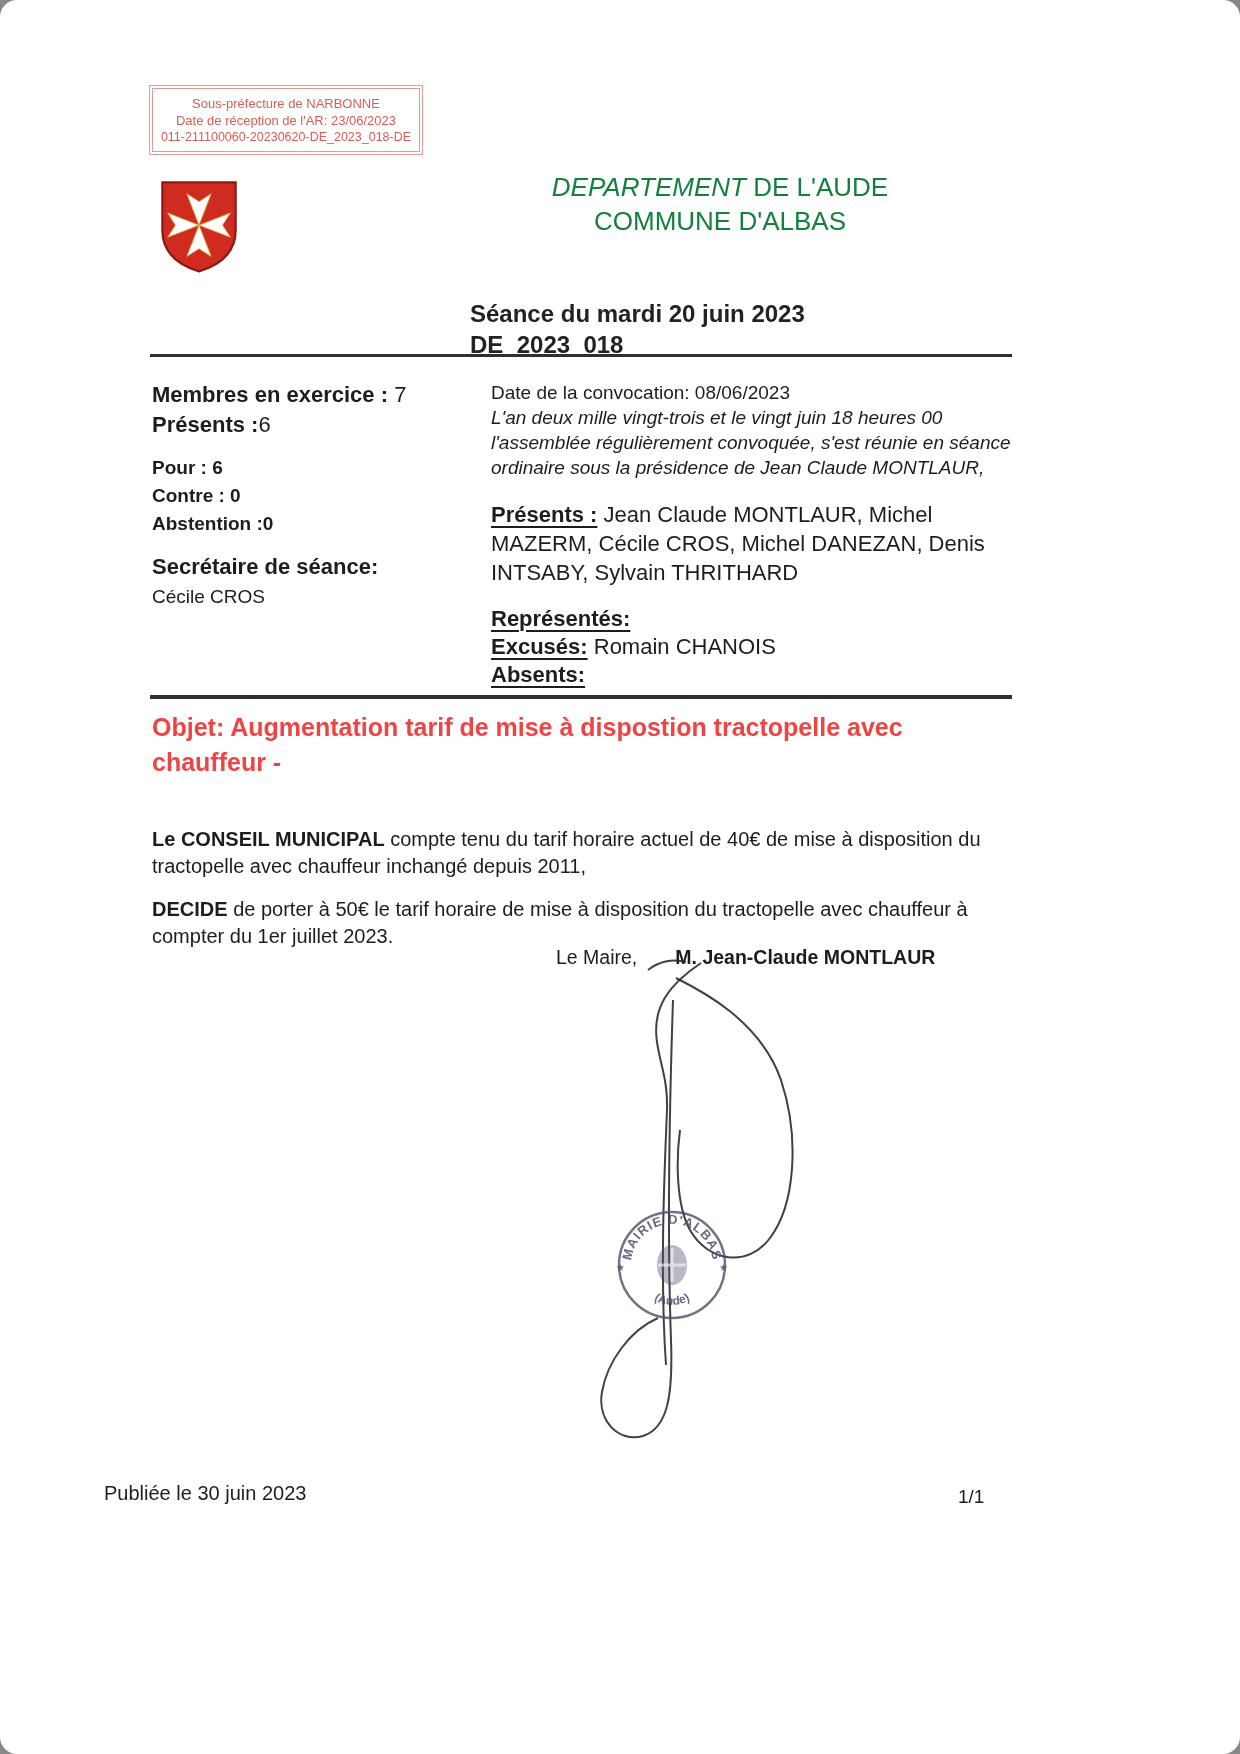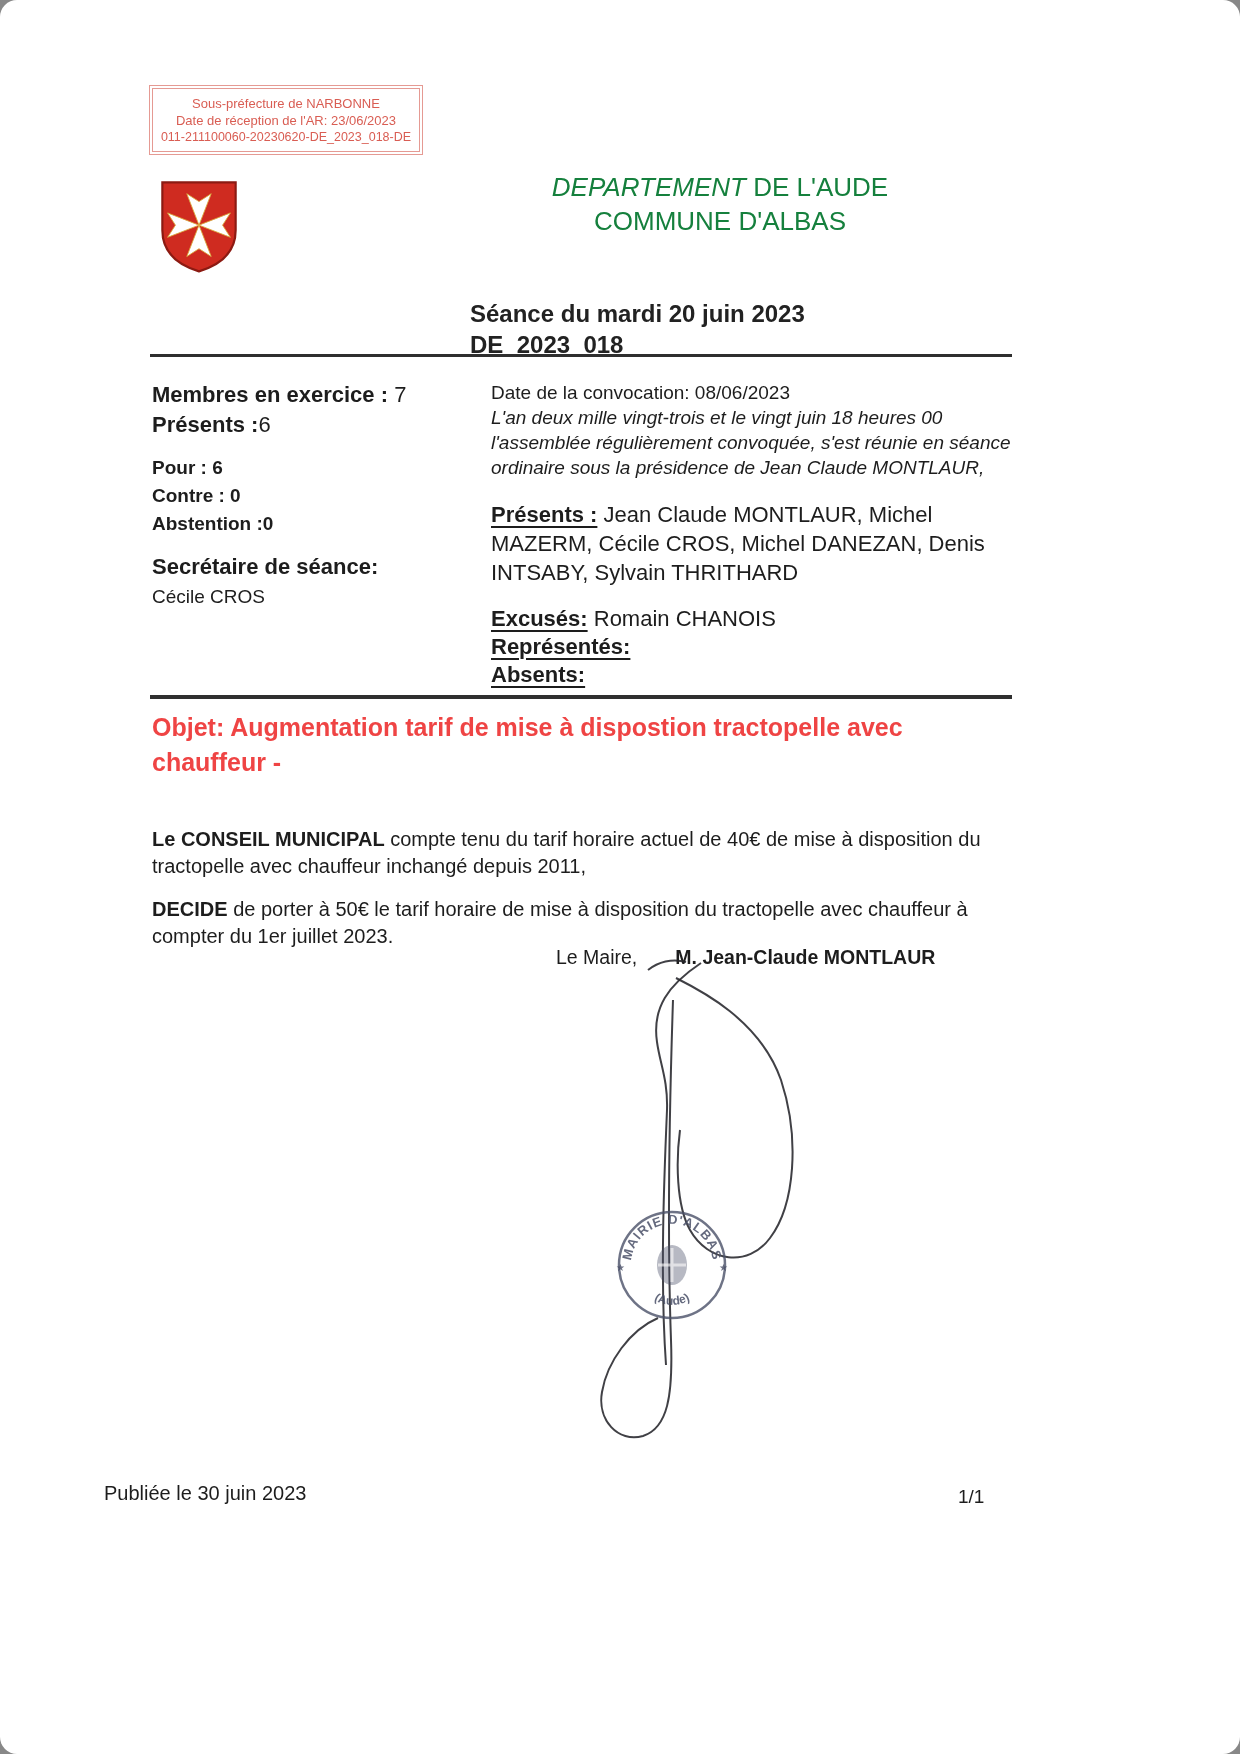--- a/index.html
+++ b/index.html
@@ -100,22 +100,22 @@
     <p class="lp-sm"><span>Abstention :</span><span>0</span></p>
     <div class="lp-gap"></div>
     <p class="lp-lg">Secrétaire de séance:</p>
     <p class="lp-name">Cécile CROS</p>
   </div>
 
   <div class="right-panel">
     <p class="rp-convocation">Date de la convocation: 08/06/2023</p>
     <p class="rp-preamble">L'an deux mille vingt-trois et le vingt juin 18 heures 00 l'assemblée régulièrement convoquée, s'est réunie en séance ordinaire sous la présidence de Jean Claude MONTLAUR,</p>
     <p class="rp-presents"><span class="rp-label">Présents :</span><span> Jean Claude MONTLAUR, Michel MAZERM, Cécile CROS, Michel DANEZAN, Denis INTSABY, Sylvain THRITHARD</span></p>
+    <p class="rp-line"><span class="rp-label">Représentés:</span></p>
     <p class="rp-line"><span class="rp-label">Excusés:</span><span>  Romain CHANOIS</span></p>
-    <p class="rp-line"><span class="rp-label">Représentés:</span></p>
     <p class="rp-line"><span class="rp-label">Absents:</span></p>
   </div>
 
   <div class="rule rule-2"></div>
 
   <div class="objet">Objet: Augmentation tarif de mise à dispostion tractopelle avec chauffeur -</div>
 
   <p class="body-p body-p1"><span class="lead">Le CONSEIL MUNICIPAL</span><span> compte tenu du tarif horaire actuel de 40€ de mise à disposition du tractopelle avec chauffeur inchangé depuis 2011,</span></p>
   <p class="body-p body-p2"><span class="lead">DECIDE</span><span> de porter à 50€ le tarif horaire de mise à disposition du tractopelle avec chauffeur à compter du 1er juillet 2023.</span></p>
 

